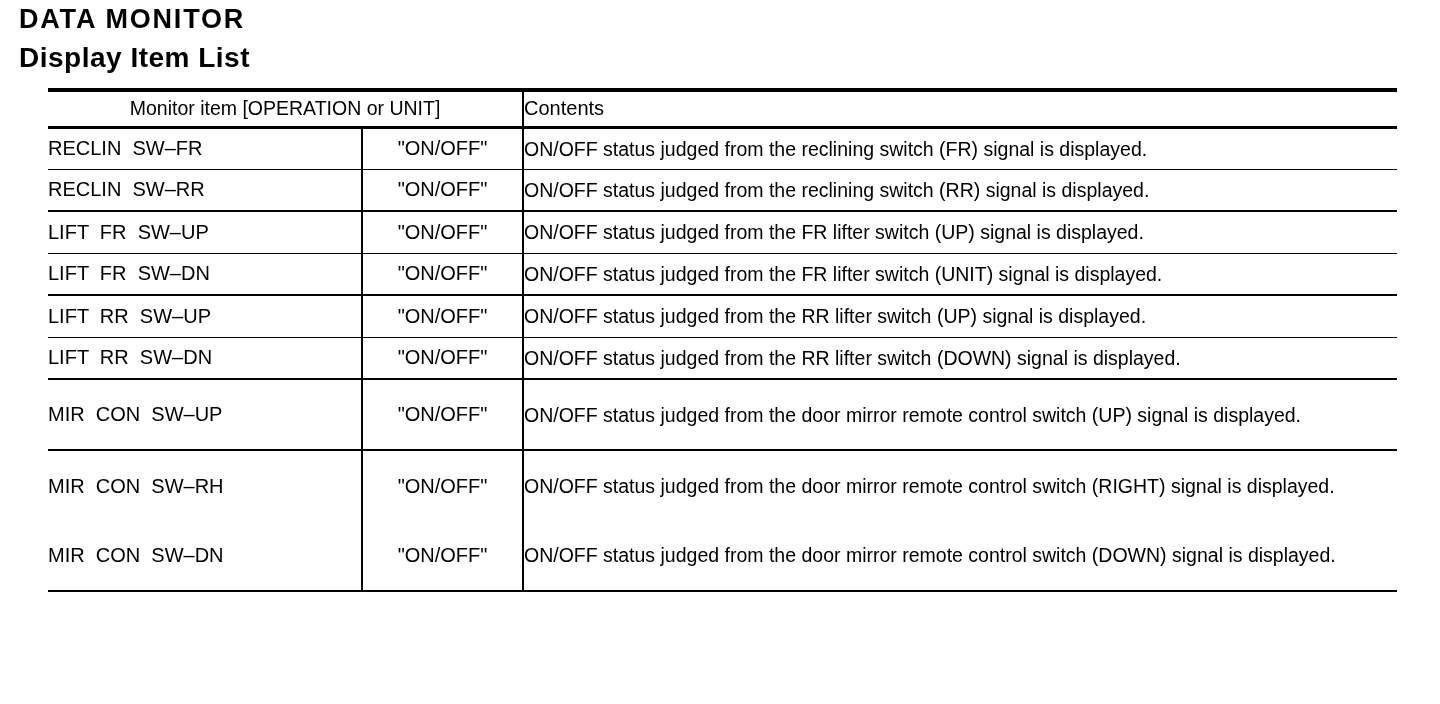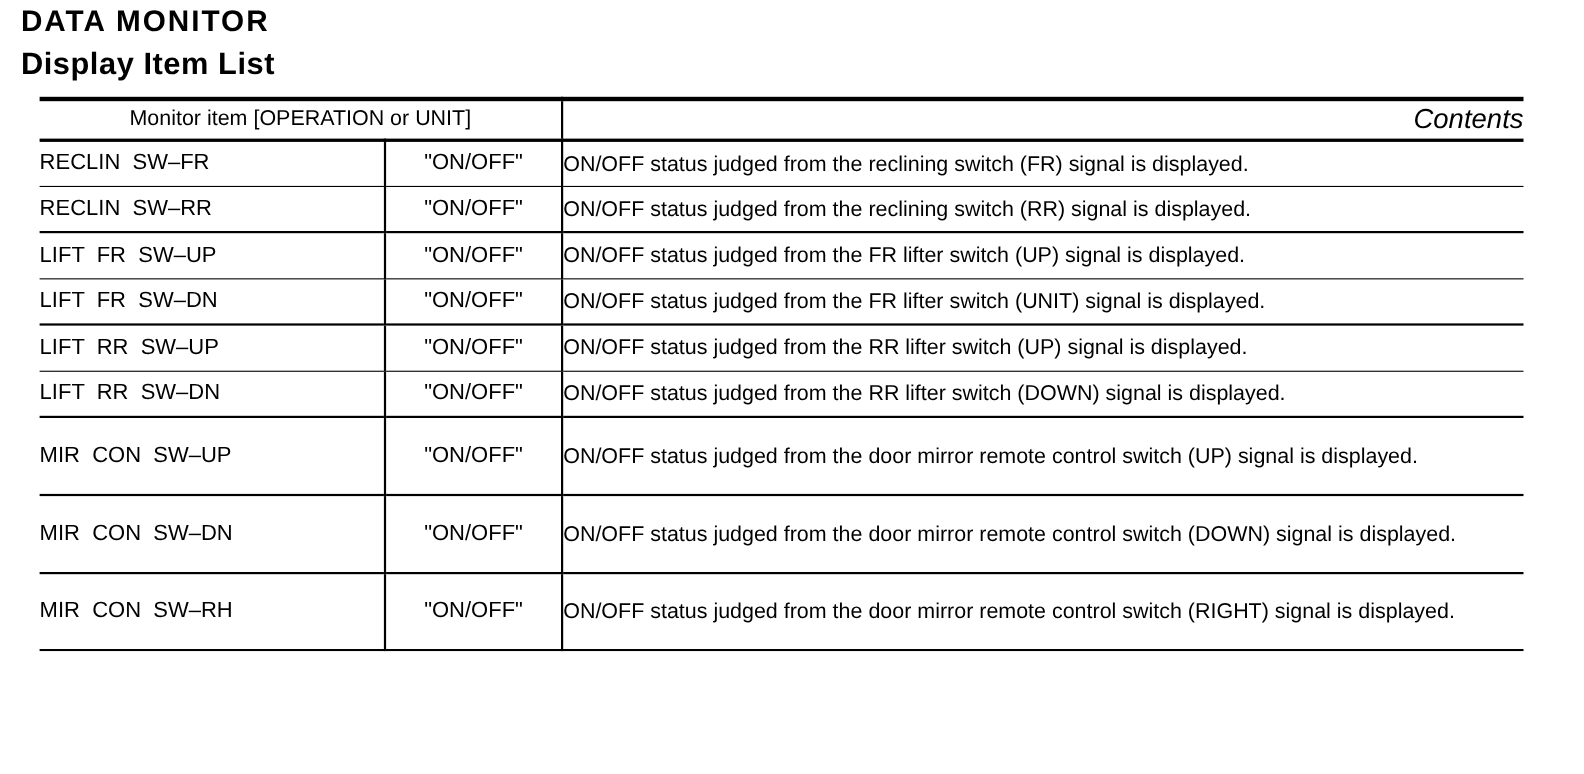--- a/index.html
+++ b/index.html
@@ -31,21 +31,21 @@
     left: 19px;
     top: 44px;
     font-size: 28px;
     font-weight: bold;
     letter-spacing: 0.5px;
     line-height: 1;
     white-space: pre;
   }
   table.data-table {
     position: absolute;
-    left: 36px;
+    left: 48px;
     top: 88px;
     width: 1349px;
     border-collapse: collapse;
     table-layout: fixed;
     border-top: 4px solid #000;
     border-bottom: 5px solid #000;
   }
   table.data-table th,
   table.data-table td {
     margin: 0;
@@ -57,23 +57,22 @@
     height: 37px;
     border-bottom: 3px solid #000;
   }
   th.h-monitor {
     text-align: center;
     font-size: 19.5px;
     border-right: 2px solid #000;
     white-space: pre;
   }
   th.h-contents {
-    text-align: right;
-    font-size: 25px;
-    font-style: italic;
+    text-align: left;
+    font-size: 20px;
   }
   tbody tr { height: 42px; }
   tbody tr.tall { height: 71px; }
   tbody tr.thin  { border-bottom: 1px solid #000; }
   tbody tr.thick { border-bottom: 2px solid #000; }
   td.item {
     padding-left: 19px;
     font-size: 20px;
     white-space: pre;
     border-right: 2px solid #000;
@@ -140,26 +139,26 @@
       <tr class="thick">
         <td class="item">LIFT  RR  SW–DN</td>
         <td class="op">"ON/OFF"</td>
         <td class="contents">ON/OFF status judged from the RR lifter switch (DOWN) signal is displayed.</td>
       </tr>
       <tr class="tall thick">
         <td class="item">MIR  CON  SW–UP</td>
         <td class="op">"ON/OFF"</td>
         <td class="contents">ON/OFF status judged from the door mirror remote control switch (UP) signal is displayed.</td>
       </tr>
+      <tr class="tall">
+        <td class="item">MIR  CON  SW–RH</td>
+        <td class="op">"ON/OFF"</td>
+        <td class="contents">ON/OFF status judged from the door mirror remote control switch (RIGHT) signal is displayed.</td>
+      </tr>
       <tr class="tall thick">
         <td class="item">MIR  CON  SW–DN</td>
         <td class="op">"ON/OFF"</td>
         <td class="contents">ON/OFF status judged from the door mirror remote control switch (DOWN) signal is displayed.</td>
-      </tr>
-      <tr class="tall">
-        <td class="item">MIR  CON  SW–RH</td>
-        <td class="op">"ON/OFF"</td>
-        <td class="contents">ON/OFF status judged from the door mirror remote control switch (RIGHT) signal is displayed.</td>
       </tr>
     </tbody>
   </table>
 
 </div>
 
 </body></html>

